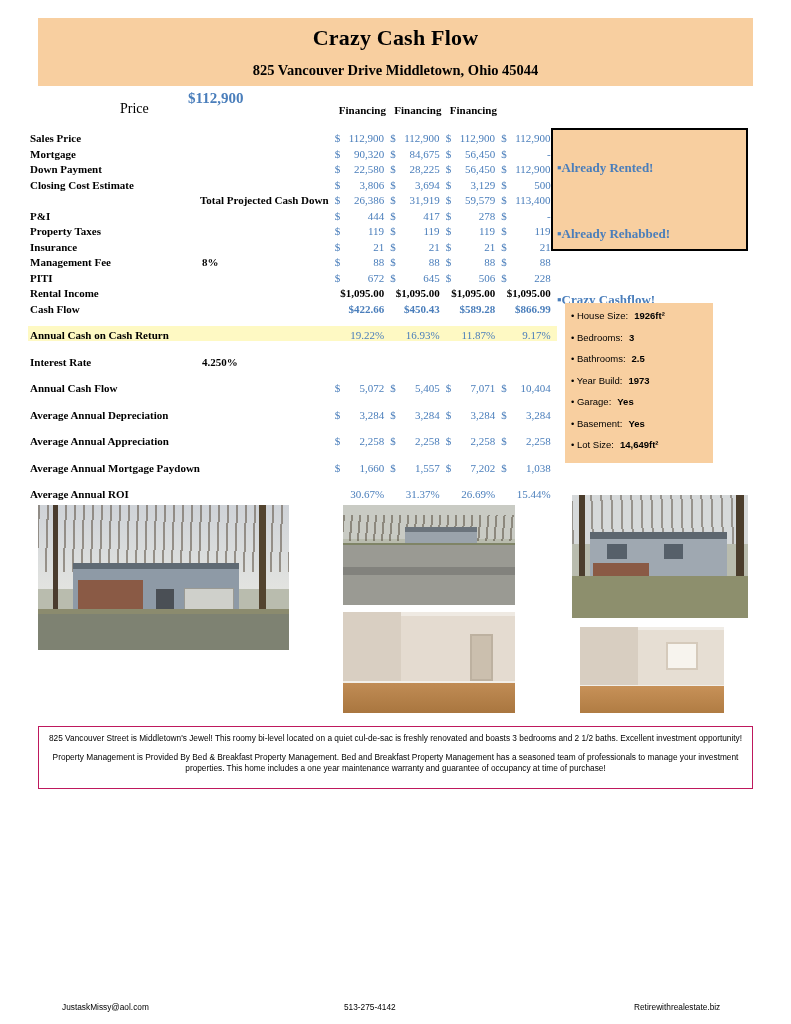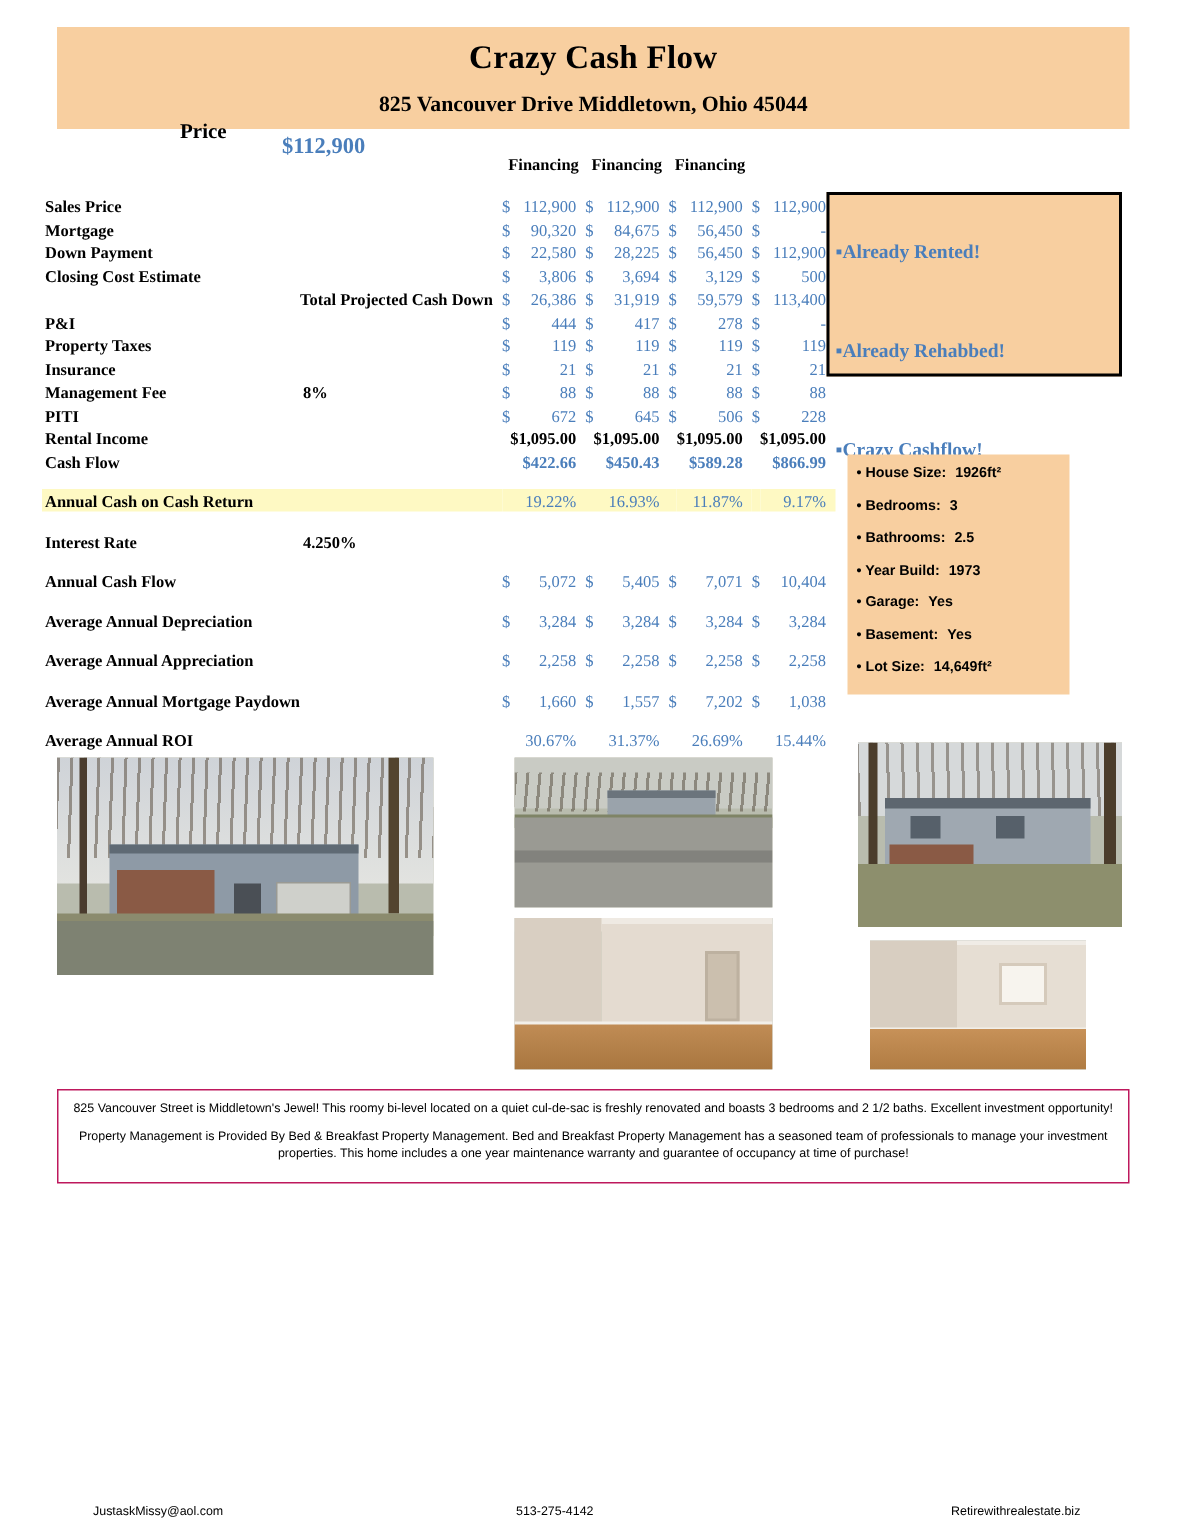--- a/index.html
+++ b/index.html
@@ -41,23 +41,23 @@
   .header .subtitle {
     font-size: 14.5px;
     font-weight: bold;
     padding-top: 11px;
   }
 
   
   .price-label {
     position: absolute;
     left: 120px;
-    top: 81px;
+    top: 101px;
     font-size: 14px;
-    font-weight: bold;
+    font-weight: normal;
   }
   .price-value {
     position: absolute;
     left: 188px;
     top: 90px;
     font-size: 15px;
     font-weight: bold;
     color: #4a7ebb;
   }
 
@@ -157,21 +157,21 @@
     box-sizing: border-box;
     padding: 7px 0 0 6px;
     font-size: 9.5px;
     font-family: "Liberation Sans", sans-serif;
   }
   .facts .fact {
     height: 21.5px;
     white-space: nowrap;
   }
   .facts .fk {
-    font-weight: bold;
+    font-weight: normal;
     display: inline-block;
   }
   .facts .fv {
     font-weight: bold;
     display: inline-block;
     padding-left: 6px;
   }
 
   
   .photo {

